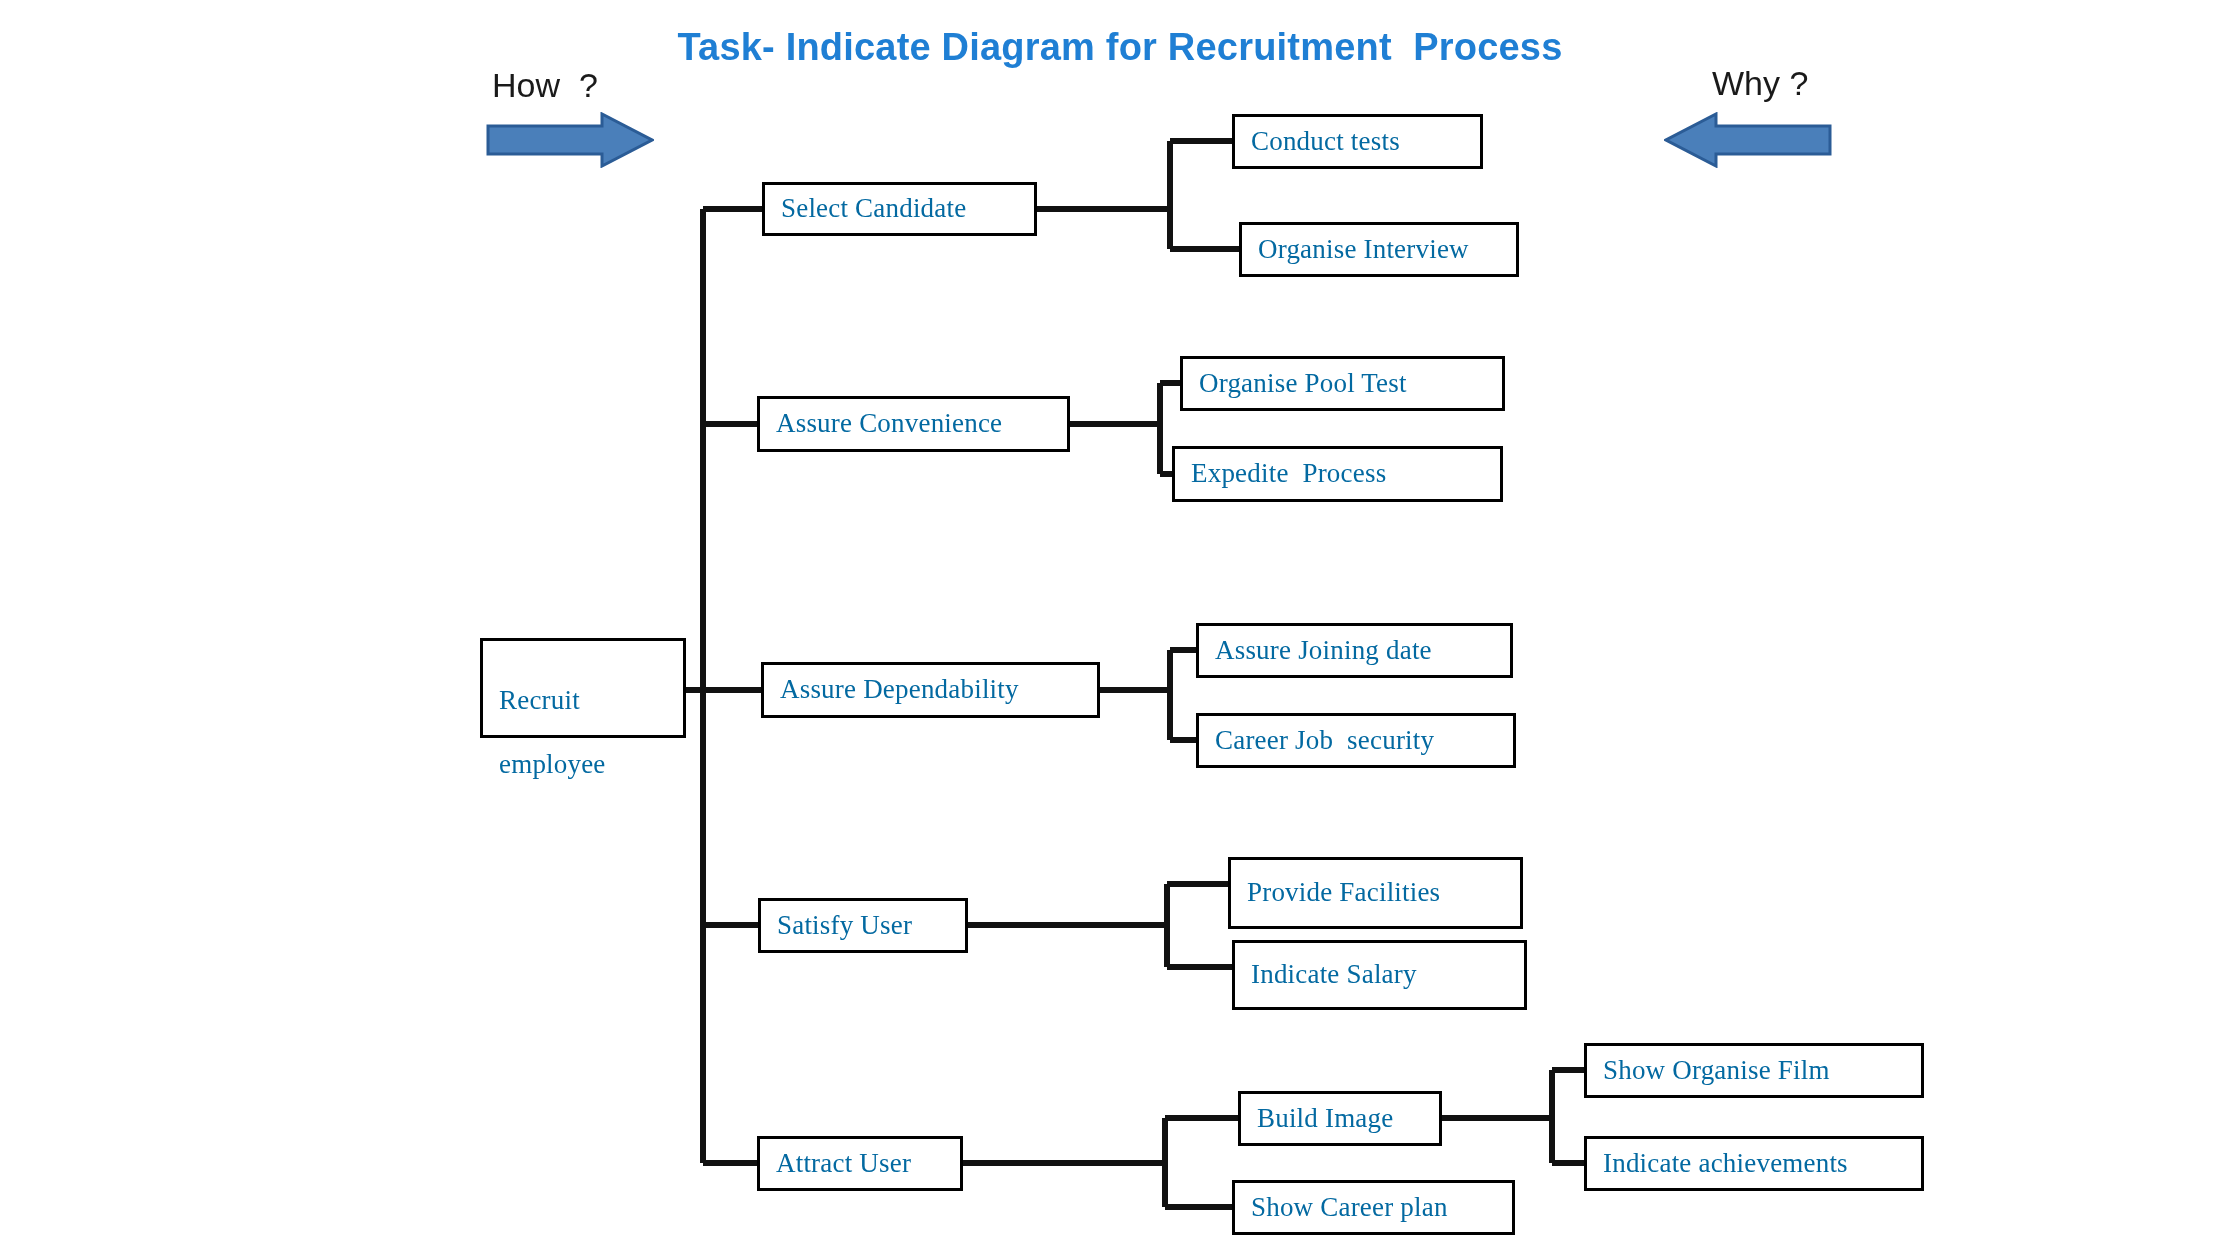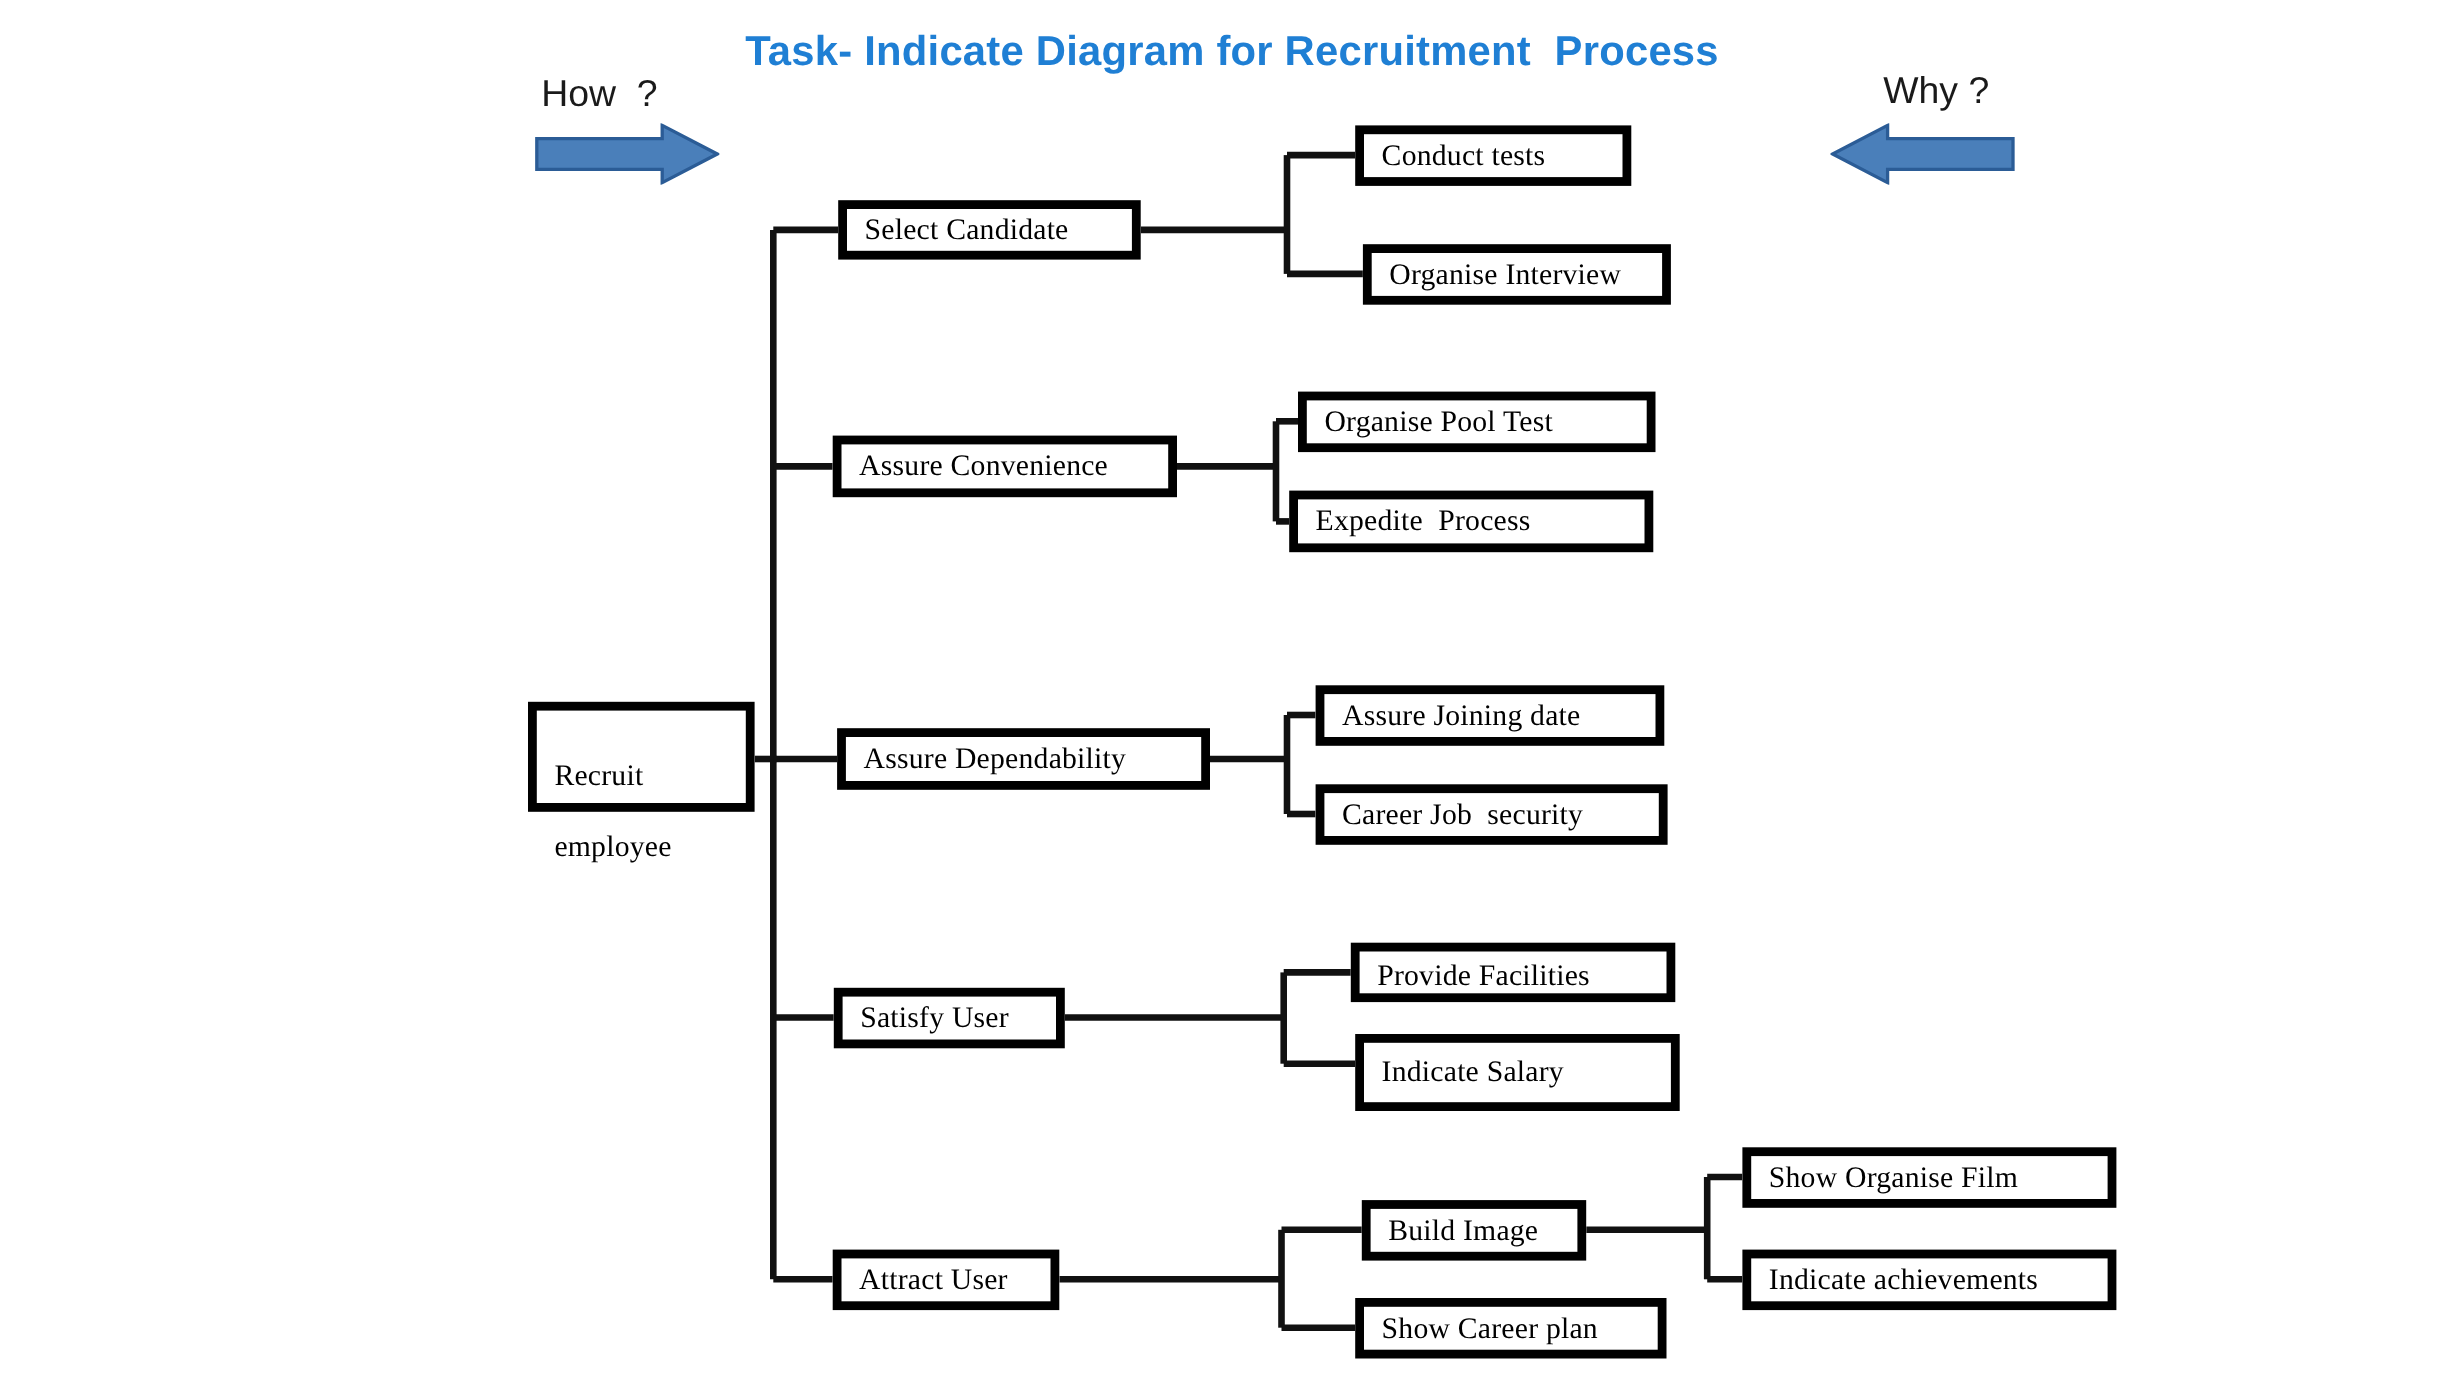--- a/index.html
+++ b/index.html
@@ -46,27 +46,27 @@
   .how-label { left: 492px; top: 66px; }
   .why-label { left: 1712px; top: 64px; }
   .arrow-wrap { position: absolute; }
   .arrow-how { left: 486px; top: 112px; }
   .arrow-why { left: 1664px; top: 112px; }
 
   .node {
     position: absolute;
     box-sizing: border-box;
     background: #ffffff;
-    border: 8px solid #000000;
+    border: 3px solid #000000;
     display: flex;
     align-items: center;
     padding-left: 16px;
     padding-right: 8px;
     font-size: 27px;
-    color: #000000;
+    color: #0369a1;
     line-height: 1.18;
     letter-spacing: 0.2px;
     white-space: pre;
   }
   .node.multiline {
     display: block;
     padding-top: 12px;
     white-space: pre-line;
   }
   .node.multiline span { display: block; }
@@ -173,21 +173,21 @@
     <span>Expedite  Process</span>
   </div>
 
   <div class="node" style="left:1196px; top:623px; width:317px; height:55px;">
     <span>Assure Joining date</span>
   </div>
   <div class="node" style="left:1196px; top:713px; width:320px; height:55px;">
     <span>Career Job  security</span>
   </div>
 
-  <div class="node" style="left:1228px; top:857px; width:295px; height:54px;align-items:flex-end;">
+  <div class="node" style="left:1228px; top:857px; width:295px; height:72px;">
     <span>Provide Facilities</span>
   </div>
   <div class="node" style="left:1232px; top:940px; width:295px; height:70px;">
     <span>Indicate Salary</span>
   </div>
 
   <div class="node" style="left:1238px; top:1091px; width:204px; height:55px;">
     <span>Build Image</span>
   </div>
   <div class="node" style="left:1232px; top:1180px; width:283px; height:55px;">

